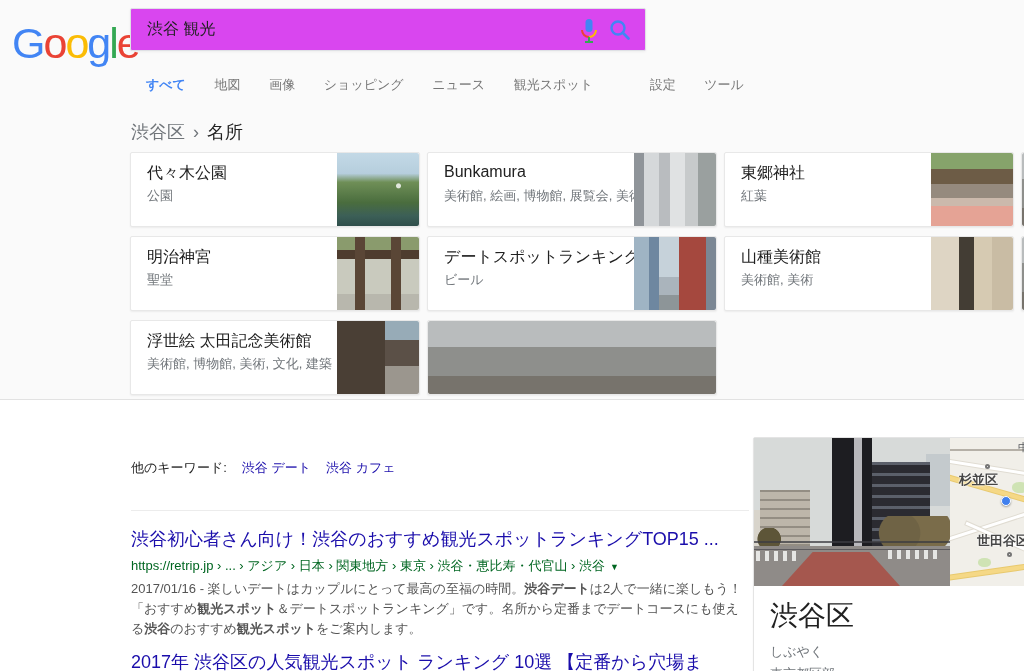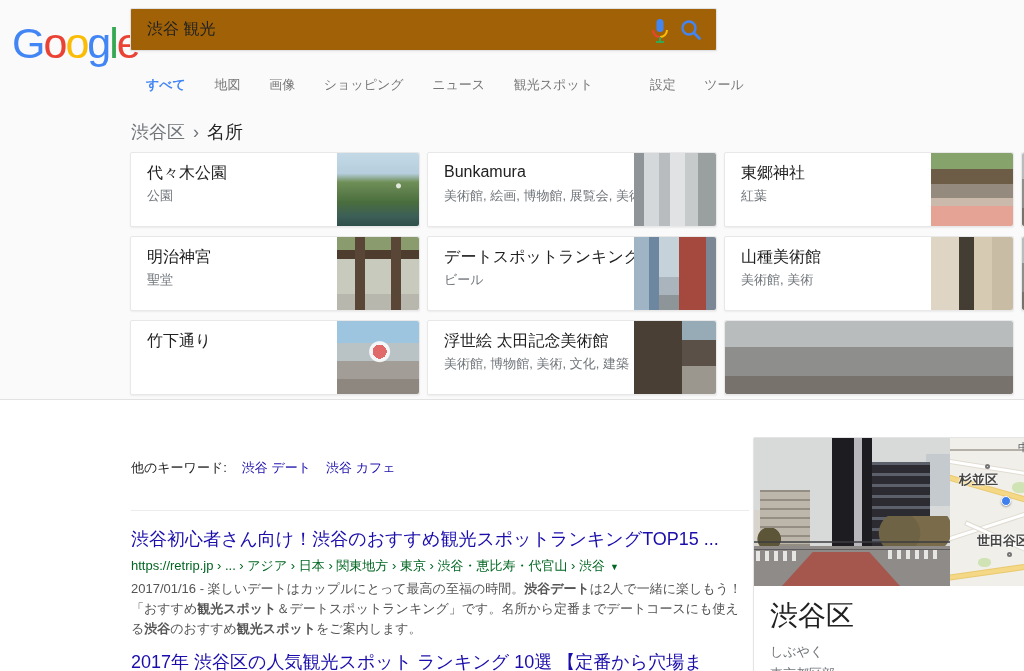--- a/index.html
+++ b/index.html
@@ -11,22 +11,22 @@
   .top-section { position:absolute; top:0; left:0; width:1024px; height:400px;
     background:#fafafa; border-bottom:1px solid #e2e2e2; overflow:hidden; }
 
   
   .logo { position:absolute; left:12px; top:10px; font-size:43px; font-weight:400;
     letter-spacing:-2px; cursor:pointer;margin-top:9px; }
   .logo span { display:inline-block; }
   .lg-b { color:#4285F4; } .lg-r { color:#EA4335; } .lg-y { color:#FBBC05; } .lg-g { color:#34A853; }
 
   
-  .searchbox { position:absolute; left:130px; top:8px; width:587px; height:43px;
-    background:#a16207; border:1px solid #dfe1e5; border-radius:2px;
+  .searchbox { position:absolute; left:130px; top:8px; width:516px; height:43px;
+    background:#d946ef; border:1px solid #dfe1e5; border-radius:2px;
     box-shadow:0 1px 3px rgba(0,0,0,0.05);text-decoration:underline; }
   .search-input { position:absolute; left:0; top:0; width:500px; height:41px;
     border:none; outline:none; background:transparent; padding:0 0 0 16px;
     font-size:16px; color:#212121; font-family:inherit; }
   .mic { position:absolute; right:44px; top:9px; width:24px; height:26px; cursor:pointer; }
   .sbtn { position:absolute; right:14px; top:10px; width:22px; height:22px; cursor:pointer; }
 
   
   .tabs { position:absolute; left:146px; top:76px; font-size:13px; color:#777;
     white-space:nowrap; }
@@ -240,25 +240,20 @@
       <div class="card">
         <div class="card-title">山種美術館</div>
         <div class="card-sub">美術館, 美術</div>
         <div class="card-img img-6"></div>
       </div>
       <div class="card partial">
         <div class="card-img img-partial"></div>
       </div>
 
       <div class="card">
-        <div class="card-title">竹下通り</div>
-        <div class="card-sub"></div>
-        <div class="card-img img-7"></div>
-      </div>
-      <div class="card">
         <div class="card-title">浮世絵 太田記念美術館</div>
         <div class="card-sub">美術館, 博物館, 美術, 文化, 建築</div>
         <div class="card-img img-8"></div>
       </div>
       <div class="card partial">
         <div class="card-img img-partial"></div>
       </div>
     </div>
   </div>
 

